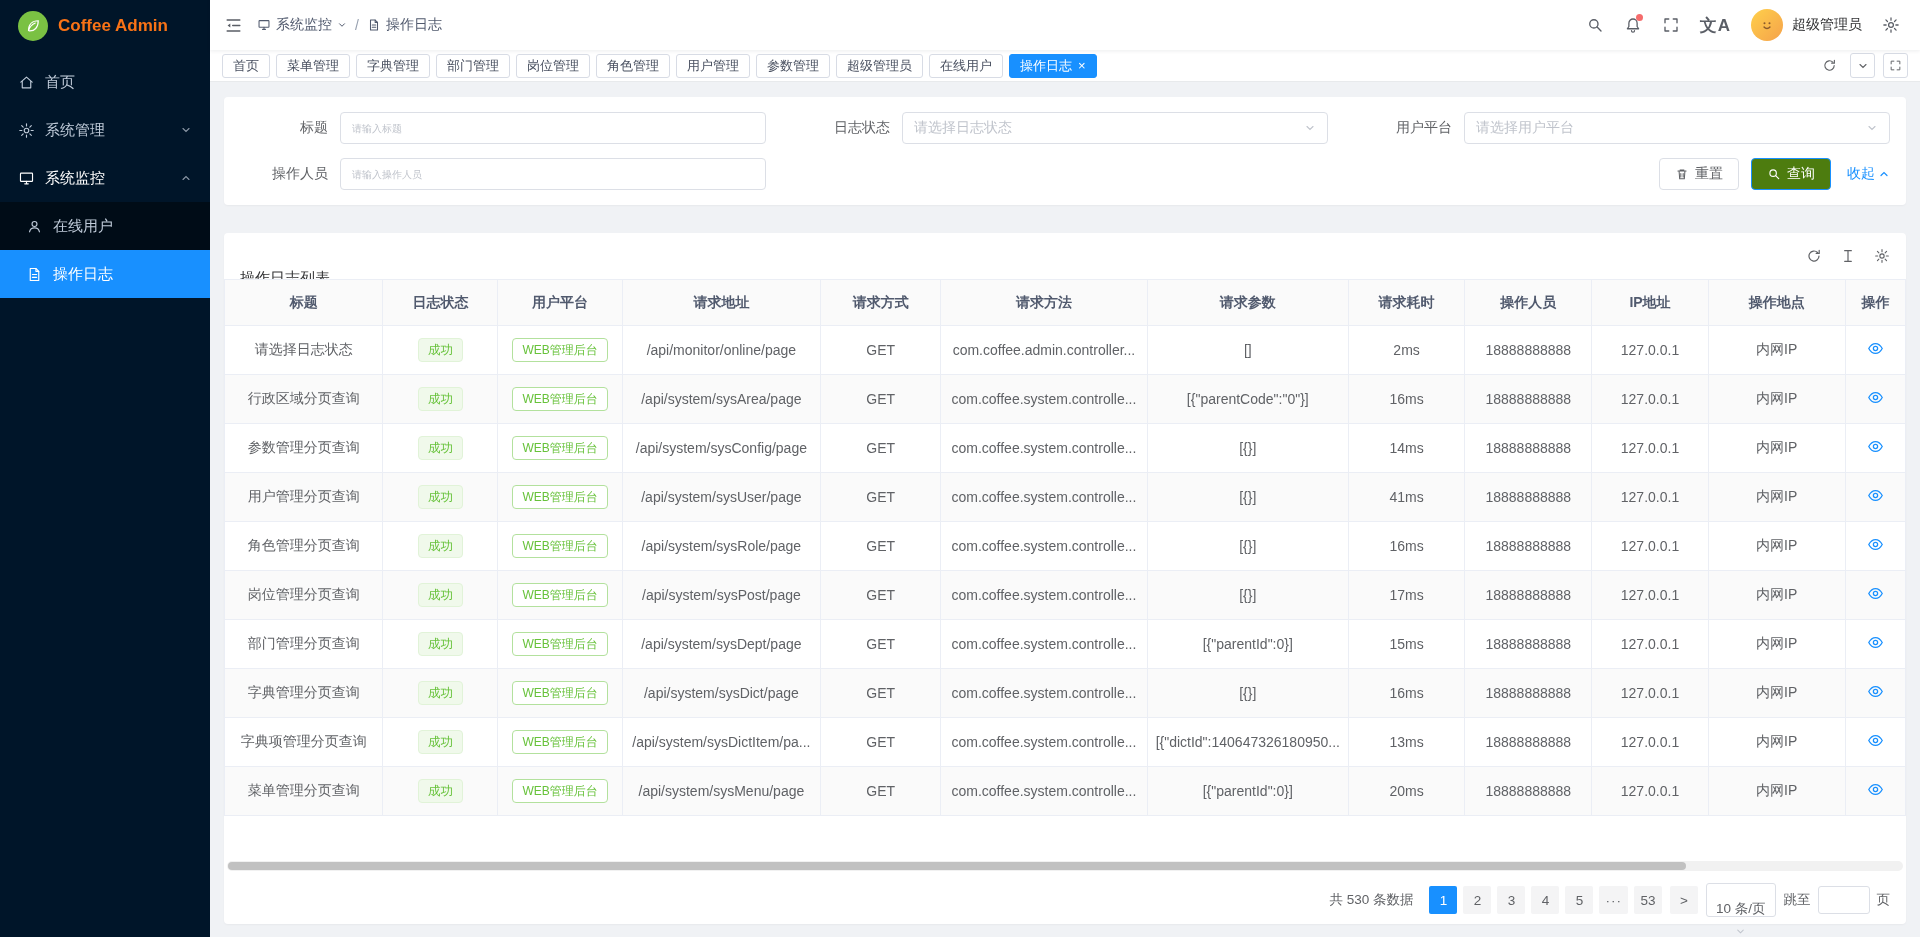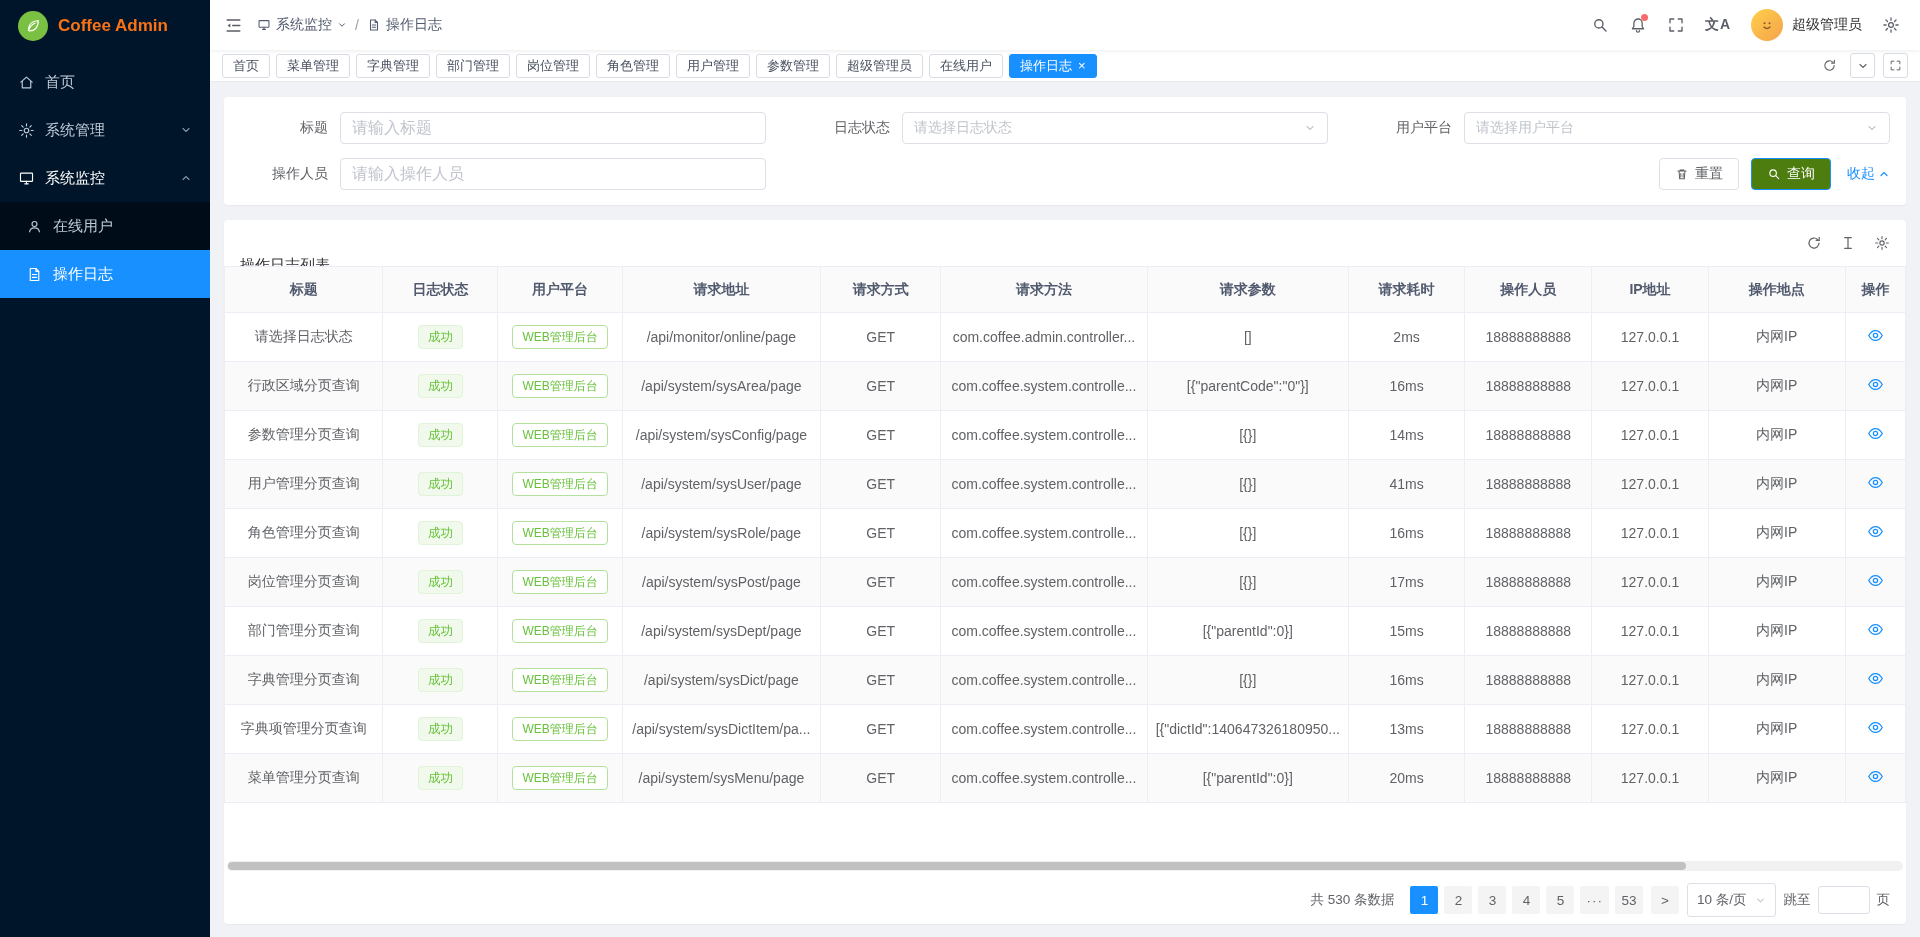--- a/index.html
+++ b/index.html
@@ -25,46 +25,46 @@
   .main { flex:1; display:flex; flex-direction:column; min-width:0; }
 
   .navbar { height:50px; background:#fff; display:flex; align-items:center; padding:0 20px 0 14px; gap:14px; box-shadow:0 1px 4px rgba(0,21,41,.08); position:relative; z-index:6; }
   .icon-btn { color:#5a5e66; display:flex; align-items:center; cursor:pointer; }
   .breadcrumb { display:flex; align-items:center; gap:8px; font-size:14px; color:#515a6e; }
   .crumb { display:flex; align-items:center; gap:5px; cursor:pointer; }
   .crumb-sep { color:#97a0af; }
   .nav-right { margin-left:auto; display:flex; align-items:center; gap:20px; }
   .bell-wrap { position:relative; }
   .bell-dot { position:absolute; top:-2px; right:-1px; width:7px; height:7px; border-radius:50%; background:#f56c6c; }
-  .translate { font-size:14px; color:#5a5e66; font-weight:bold; cursor:pointer; letter-spacing:1px; }
+  .translate { font-size:17px; color:#5a5e66; font-weight:bold; cursor:pointer; letter-spacing:1px; }
   .user-box { display:flex; align-items:center; gap:9px; cursor:pointer; }
   .avatar { width:32px; height:32px; border-radius:50%; background:linear-gradient(135deg,#ffd04b,#f5a24b); display:flex; align-items:center; justify-content:center; overflow:hidden; }
   .username { font-size:14px; color:#303133; }
 
   
   .tabsbar { height:32px; background:#fff; border-bottom:1px solid #e8eaec; display:flex; align-items:center; padding:0 12px; gap:6px; position:relative; z-index:5; }
   .tabs-list { display:flex; align-items:center; gap:6px; flex:1; min-width:0; }
   .tab { height:24px; display:inline-flex; align-items:center; padding:0 10px; border:1px solid #d8dce5; background:#fff; font-size:13px; color:#495060; border-radius:3px; cursor:pointer; gap:6px; white-space:nowrap; }
   .tab.active { background:#1890ff; border-color:#1890ff; color:#fff; }
   .tab-close { font-size:13px; line-height:1; cursor:pointer; }
   .tabs-right { margin-left:auto; display:flex; align-items:center; gap:8px; }
   .tab-ctrl { width:25px; height:25px; border:1px solid #d8dce5; border-radius:3px; display:flex; align-items:center; justify-content:center; color:#606266; background:#fff; cursor:pointer; }
   .tab-ctrl.noborder { border:none; }
 
   
-  .content { flex:1; padding:15px 14px 0; display:flex; flex-direction:column; gap:15px; min-height:0; }
+  .content { flex:1; padding:15px 14px 0; display:flex; flex-direction:column; gap:28px; min-height:0; }
   .card { background:#fff; border-radius:4px; box-shadow:0 1px 2px rgba(0,0,0,.04); }
 
   
   .filter-card { padding:15px 16px; }
   .filter-grid { display:grid; grid-template-columns:1fr 1fr 1fr; gap:14px 36px; }
   .field { display:flex; align-items:center; min-width:0; }
   .field label { width:88px; text-align:right; margin-right:12px; color:#606266; font-size:14px; flex-shrink:0; }
   .control { flex:1; height:32px; border:1px solid #dcdfe6; border-radius:4px; display:flex; align-items:center; padding:0 11px; background:#fff; min-width:0; }
-  .control input { border:none; outline:none; width:100%; font-size:16px; color:#606266; font-family:inherit; background:transparent; }
+  .control input { border:none; outline:none; width:100%; font-size:10px; color:#606266; font-family:inherit; background:transparent; }
   .control input::placeholder { color:#c0c4cc; }
   .control .ph { color:#c0c4cc; font-size:14px; }
   .control .caret { margin-left:auto; color:#c0c4cc; display:flex; }
   .filter-actions { grid-column:2 / span 2; display:flex; justify-content:flex-end; align-items:center; gap:12px; }
   .btn { height:32px; padding:0 15px; border-radius:4px; font-size:14px; display:inline-flex; align-items:center; gap:6px; cursor:pointer; border:1px solid #dcdfe6; background:#fff; color:#606266; font-family:inherit; }
   .btn-primary { background:#4d7c0f; border-color:#1890ff; color:#fff; }
   .link-collapse { color:#1890ff; font-size:14px; display:inline-flex; align-items:center; gap:3px; cursor:pointer; margin-left:4px; }
 
   
   .table-card { flex:1; display:flex; flex-direction:column; margin-bottom:13px; min-height:0; }
@@ -90,21 +90,21 @@
   .hscroll { position:absolute; left:3px; right:3px; bottom:5px; height:10px; background:#f1f1f1; border-radius:5px; }
   .hscroll-thumb { position:absolute; left:1px; top:1px; height:8px; width:87%; background:#c1c1c1; border-radius:4px; cursor:pointer; }
 
   
   .pagination { height:48px; display:flex; align-items:center; justify-content:flex-end; gap:8px; padding:0 16px; font-size:13.5px; color:#606266; flex-shrink:0; }
   .page-total { margin-right:8px; }
   .pages { display:flex; align-items:center; gap:6px; }
   .page-btn { min-width:28px; height:28px; border:none; background:#f4f4f5; border-radius:2px; font-size:13.5px; color:#606266; display:inline-flex; align-items:center; justify-content:center; cursor:pointer; padding:0 6px; font-family:inherit; }
   .page-btn.active { background:#1890ff; color:#fff; }
   .page-btn.dots { letter-spacing:1px; }
-  .page-size { height:28px; border:1px solid #dcdfe6; border-radius:3px; padding:16px 9px; display:flex; align-items:center; gap:8px; color:#606266; background:#fff; cursor:pointer; white-space:nowrap; }
+  .page-size { height:28px; border:1px solid #dcdfe6; border-radius:3px; padding:16px 9px; display:flex; align-items:center; gap:8px; color:#606266; background:#fff; cursor:pointer; white-space:nowrap;flex-direction:column; }
   .page-size .caret { color:#c0c4cc; display:flex; }
   .jump { display:flex; align-items:center; gap:7px; }
   .jump input { width:52px; height:28px; border:1px solid #dcdfe6; border-radius:3px; outline:none; text-align:center; font-family:inherit; }
 </style>
 </head>
 <body>
 
 <div class="app">
 
   <aside class="sidebar">

